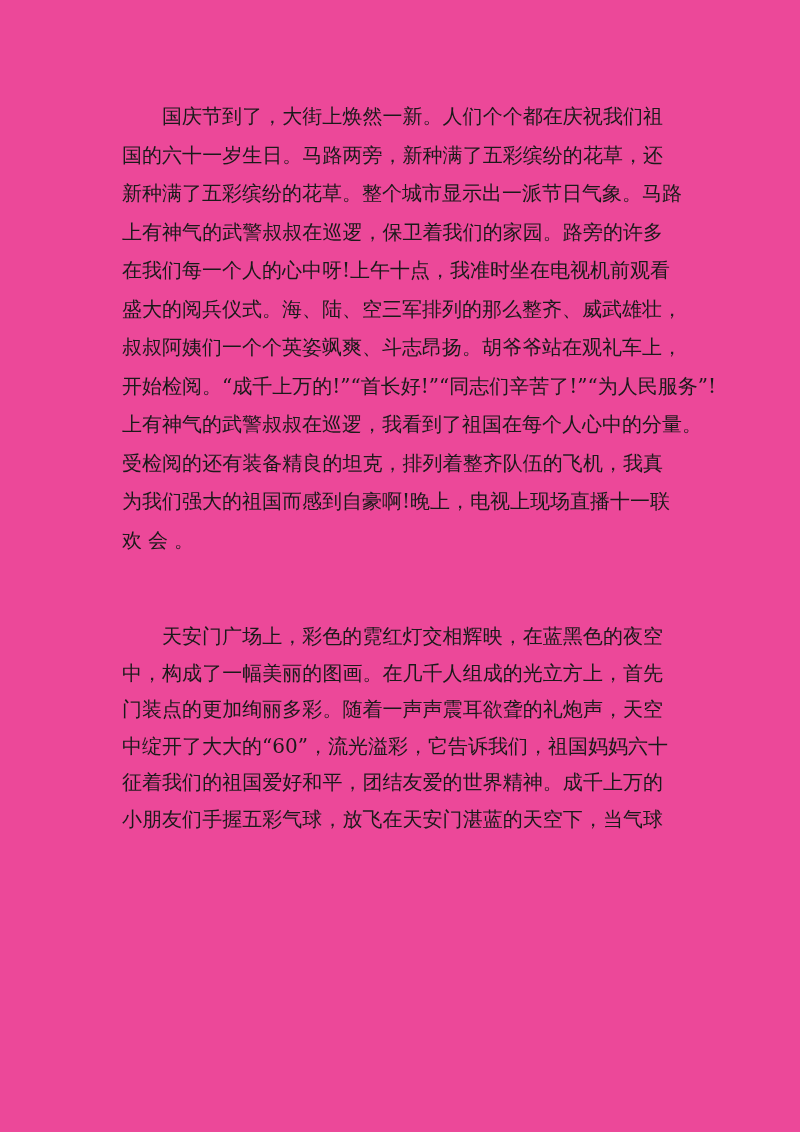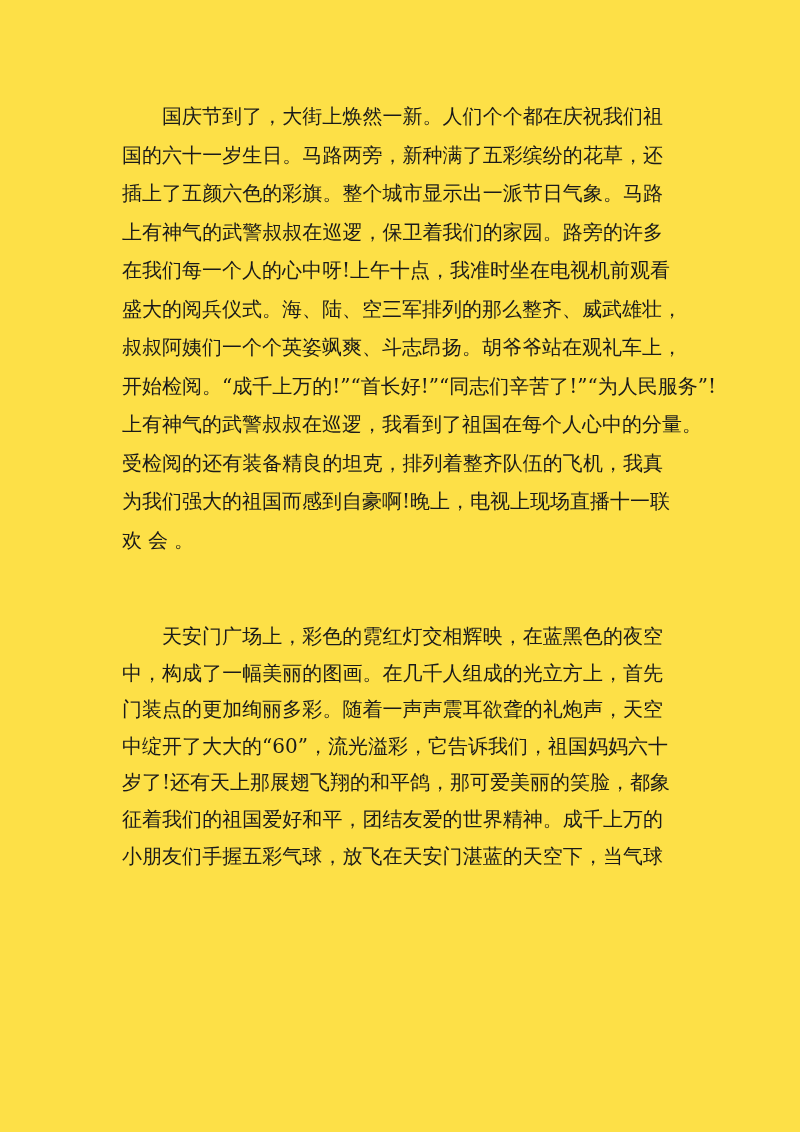--- a/index.html
+++ b/index.html
@@ -12,21 +12,21 @@
       height: 1132px;
       position: relative;
       overflow: hidden;
     }
     .page {
       position: absolute;
       left: 0;
       top: 0;
       width: 800px;
       height: 1132px;
-      background: #fde047;
+      background: #ec4899;
     }
     .text-block {
       position: absolute;
       left: 122px;
       width: 541px;
       font-family: "DejaVu Serif", "Liberation Serif", serif;
       font-size: 20px;
       color: #1a1a1a;
     }
     .para {
@@ -55,35 +55,34 @@
     #para-2 .line { height: 36.6px; line-height: 36.6px; }
   </style>
 </head>
 <body>
 
 <div class="page">
 
   <div class="text-block para" id="para-1">
     <span class="line first">国庆节到了，大街上焕然一新。人们个个都在庆祝我们祖</span>
     <span class="line">国的六十一岁生日。马路两旁，新种满了五彩缤纷的花草，还</span>
-    <span class="line">插上了五颜六色的彩旗。整个城市显示出一派节日气象。马路</span>
+    <span class="line">新种满了五彩缤纷的花草。整个城市显示出一派节日气象。马路</span>
     <span class="line">上有神气的武警叔叔在巡逻，保卫着我们的家园。路旁的许多</span>
     <span class="line">在我们每一个人的心中呀!上午十点，我准时坐在电视机前观看</span>
     <span class="line">盛大的阅兵仪式。海、陆、空三军排列的那么整齐、威武雄壮，</span>
     <span class="line">叔叔阿姨们一个个英姿飒爽、斗志昂扬。胡爷爷站在观礼车上，</span>
     <span class="line">开始检阅。“成千上万的!”“首长好!”“同志们辛苦了!”“为人民服务”!</span>
     <span class="line">上有神气的武警叔叔在巡逻，我看到了祖国在每个人心中的分量。</span>
     <span class="line">受检阅的还有装备精良的坦克，排列着整齐队伍的飞机，我真</span>
     <span class="line">为我们强大的祖国而感到自豪啊!晚上，电视上现场直播十一联</span>
     <span class="line last">欢会。</span>
   </div>
 
   <div class="text-block para" id="para-2">
     <span class="line first">天安门广场上，彩色的霓红灯交相辉映，在蓝黑色的夜空</span>
     <span class="line">中，构成了一幅美丽的图画。在几千人组成的光立方上，首先</span>
     <span class="line">门装点的更加绚丽多彩。随着一声声震耳欲聋的礼炮声，天空</span>
     <span class="line">中绽开了大大的“60”，流光溢彩，它告诉我们，祖国妈妈六十</span>
-    <span class="line">岁了!还有天上那展翅飞翔的和平鸽，那可爱美丽的笑脸，都象</span>
     <span class="line">征着我们的祖国爱好和平，团结友爱的世界精神。成千上万的</span>
     <span class="line">小朋友们手握五彩气球，放飞在天安门湛蓝的天空下，当气球</span>
   </div>
 
 </div>
 
 </body></html>

